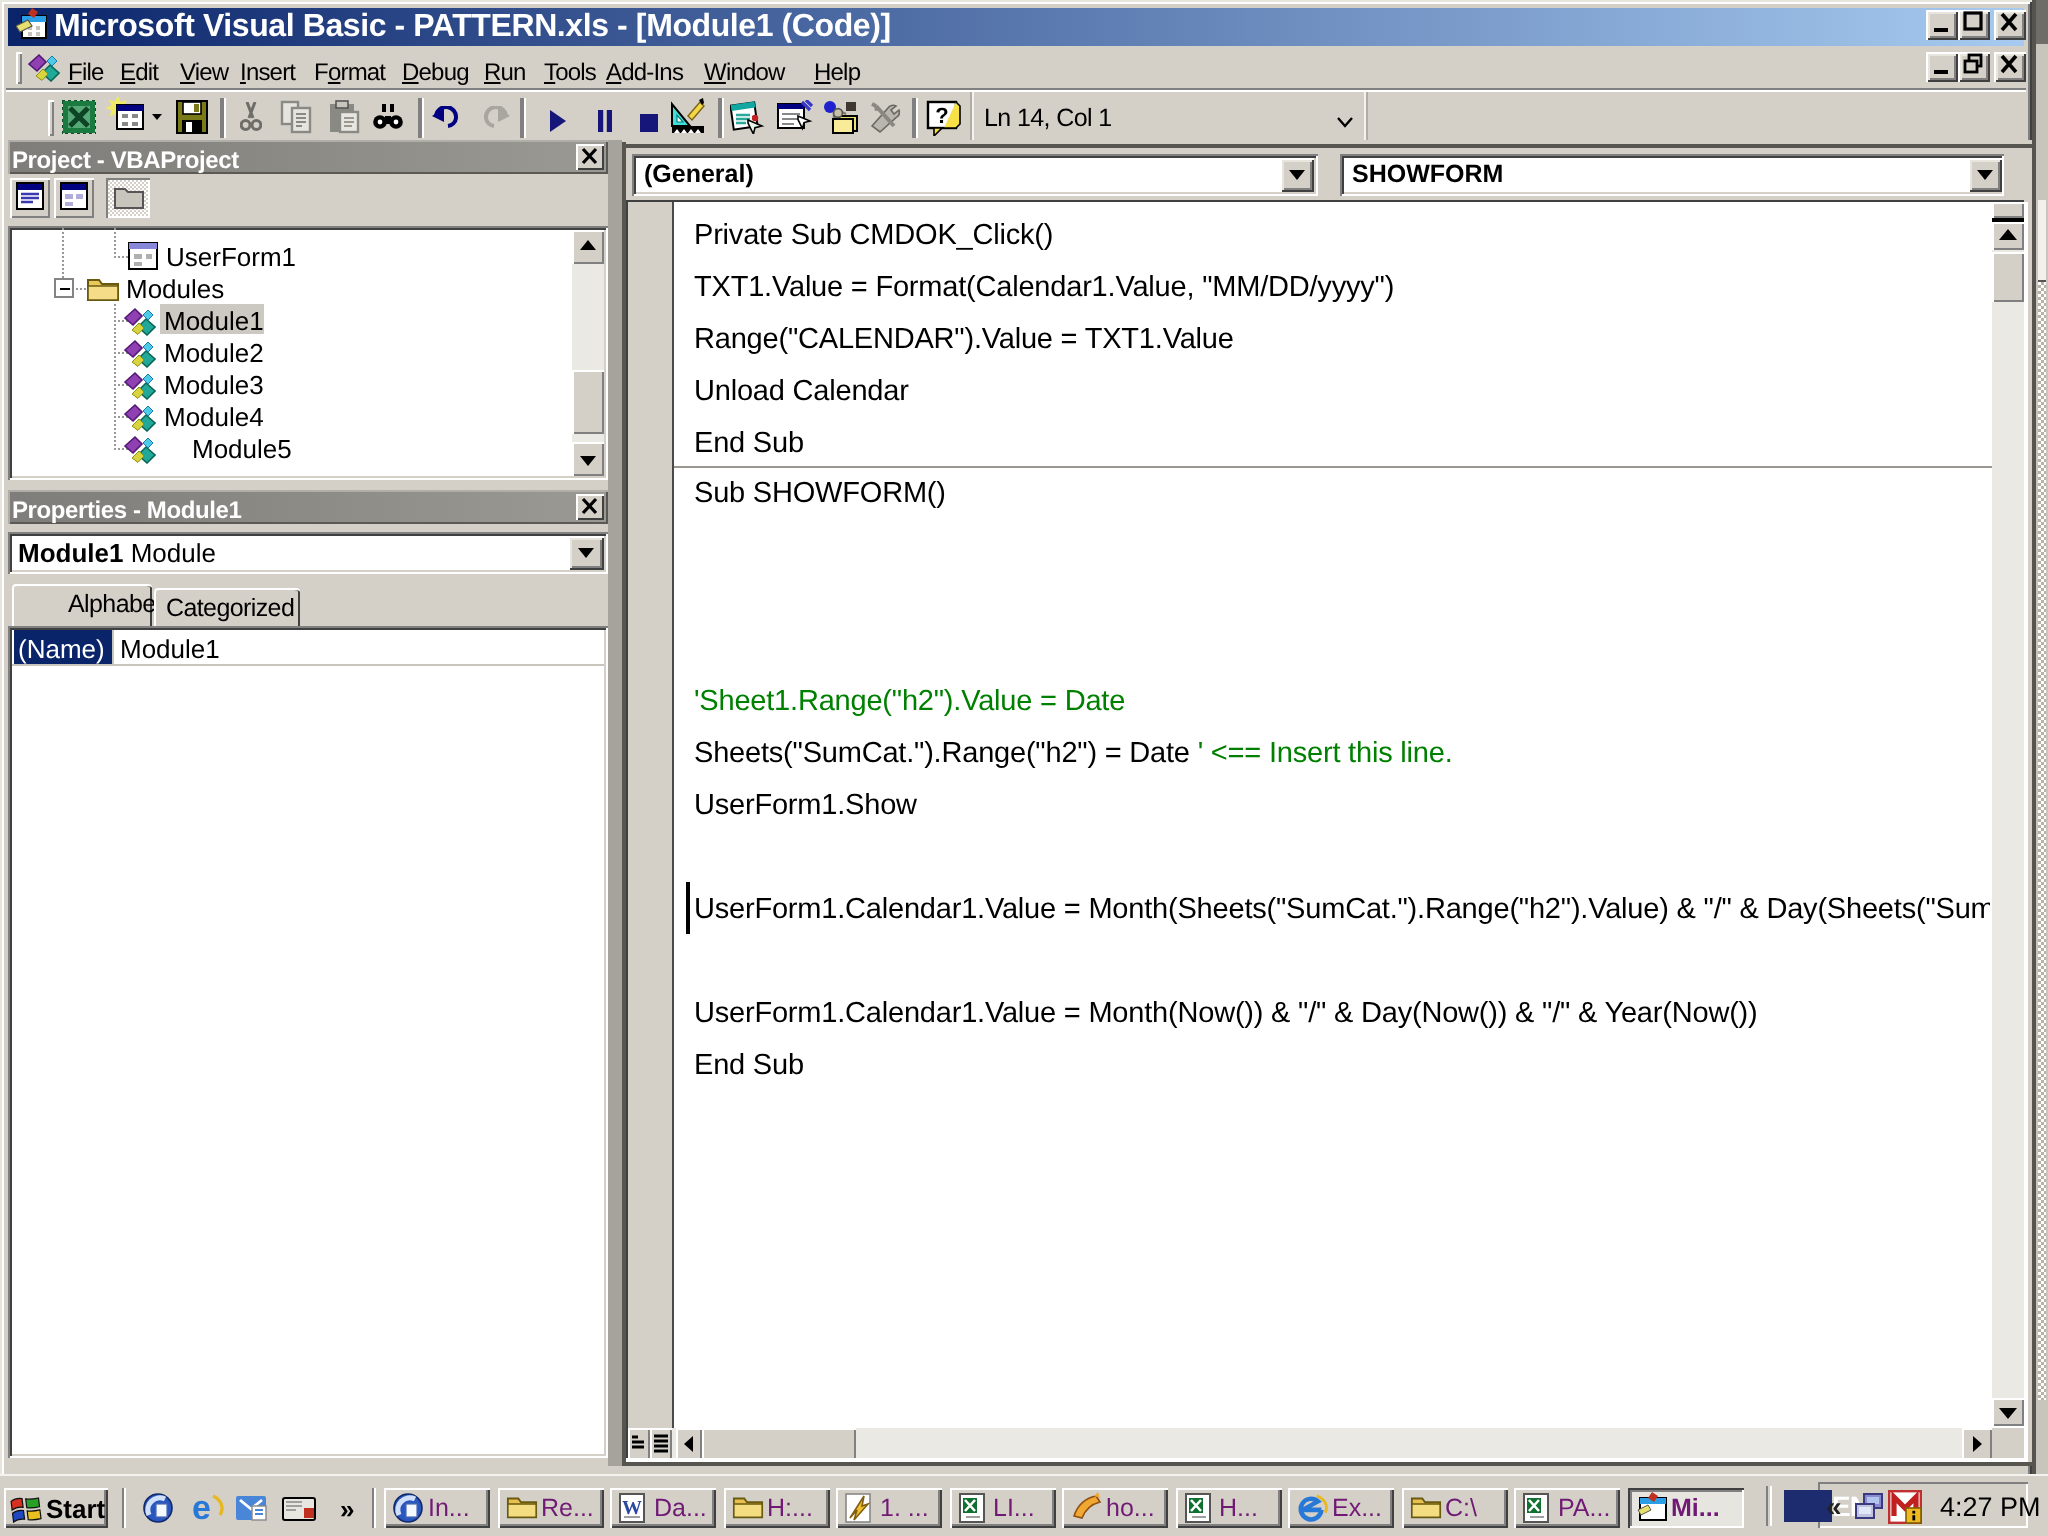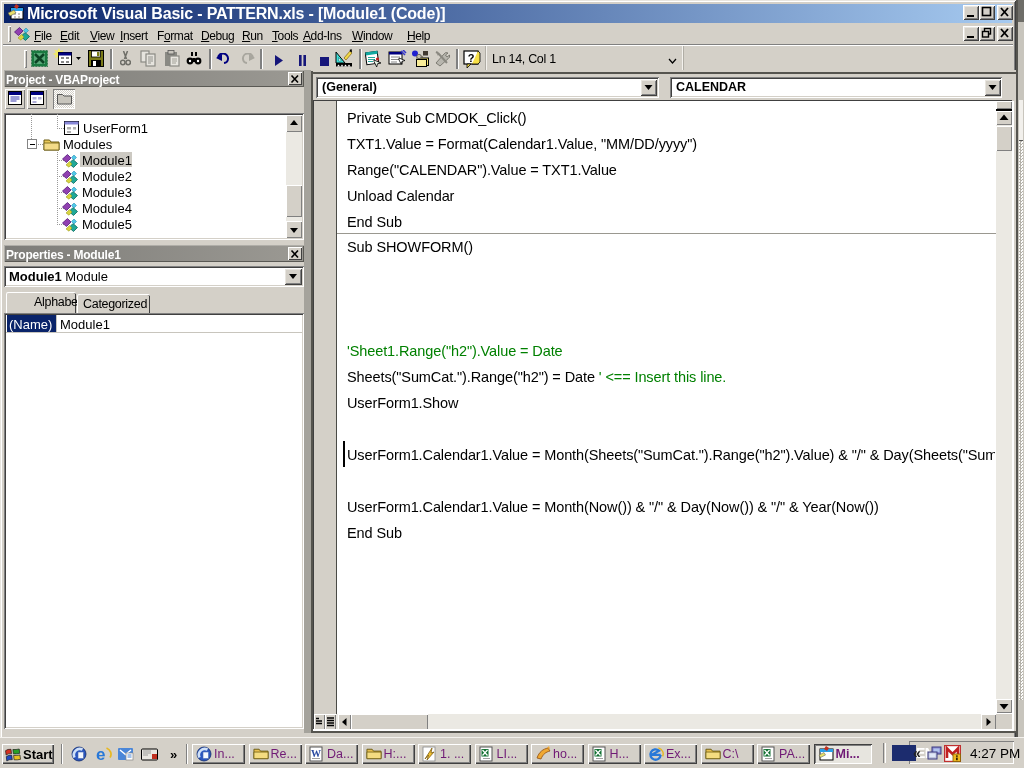--- a/index.html
+++ b/index.html
@@ -326,21 +326,21 @@
       <path d="M4 12 L7.5 8.5 L10 11 L7 14.2z" fill="#d8d440" stroke="#909010" stroke-width="0.5"></path>
       <path d="M9.5 4.5 L12 2 L14.5 4.5 L12 7z" fill="#50c8e8" stroke="#1080a8" stroke-width="0.5"></path>
     </svg>
 
  <div class="treelbl" style="left:83px;top:121px;">UserForm1</div>
  <div class="treelbl" style="left:63px;top:137px;">Modules</div>
  <div class="treelbl" style="left:82px;top:153px;">Module1</div>
  <div class="treelbl" style="left:82px;top:169px;">Module2</div>
  <div class="treelbl" style="left:82px;top:185px;">Module3</div>
  <div class="treelbl" style="left:82px;top:201px;">Module4</div>
- <div class="treelbl" style="left:82px;top:217px;">Module5</div>
+ <div class="treelbl" style="left:96px;top:217px;">Module5</div>
 
  <div class="abs" style="left:4px;top:245px;width:300px;height:17px;background:linear-gradient(to right,#7e7d79,#9b9993);box-shadow:inset 1px 1px 0 #b0aea8, inset -1px -1px 0 #5a5954;"></div>
  <div class="abs" style="left:6px;top:248px;font-size:12px;font-weight:bold;color:#fff;letter-spacing:-0.2px;">Properties - Module1</div>
  <div class="abs" style="left:288px;top:247px;width:14px;height:13px;background:#d4d0c8;box-shadow:inset 1px 1px 0 #fff, inset -1px -1px 0 #404040;">
   <svg width="14" height="13">
         <path d="M3.5 2.5 L10 9.5 M10 2.5 L3.5 9.5" stroke="#000" stroke-width="1.6"></path>
       </svg></div>
 
  <div class="abs combo" style="left:4px;top:266px;width:300px;height:21px;"></div>
  <div class="abs" style="left:9px;top:269px;font-size:13px;"><b>Module1</b> Module</div>
@@ -366,21 +366,21 @@
  <div class="abs" style="left:304px;top:70px;width:7px;height:663px;background:#a5a39c;"></div>
 
  <div class="abs" style="left:311px;top:70px;width:705px;height:663px;background:#d4d0c8;"></div>
 
  <div class="abs combo" style="left:316px;top:77px;width:343px;height:21px;"></div>
  <div class="abs" style="left:322px;top:80px;font-size:12.5px;font-weight:bold;">(General)</div>
  <div class="dropbtn" style="left:640px;top:79px;width:17px;height:17px;"><svg width="17" height="17">
         <path d="M4.5 6 l4 5 4 -5z" fill="#000"></path>
       </svg></div>
  <div class="abs combo" style="left:670px;top:77px;width:332px;height:21px;"></div>
- <div class="abs" style="left:676px;top:80px;font-size:12.5px;font-weight:bold;">CALENDAR</div>
+ <div class="abs" style="left:676px;top:80px;font-size:12.5px;font-weight:bold;">SHOWFORM</div>
  <div class="dropbtn" style="left:984px;top:79px;width:17px;height:17px;"><svg width="17" height="17">
         <path d="M4.5 6 l4 5 4 -5z" fill="#000"></path>
       </svg></div>
 
  <div class="abs" style="left:313px;top:100px;width:699px;height:631px;background:#fff;box-shadow:inset 1px 1px 0 #404040, inset -1px -1px 0 #fff;"></div>
  <div class="abs" style="left:314px;top:101px;width:22px;height:613px;background:#d4d0c8;"></div>
  <div class="abs" style="left:336px;top:101px;width:1px;height:613px;background:#4a4a46;"></div>
 
  <div id="code">
   <div class="codeline" style="left:347px;top:110px;"><span class="kw">Private Sub</span> CMDOK_Click()</div>

